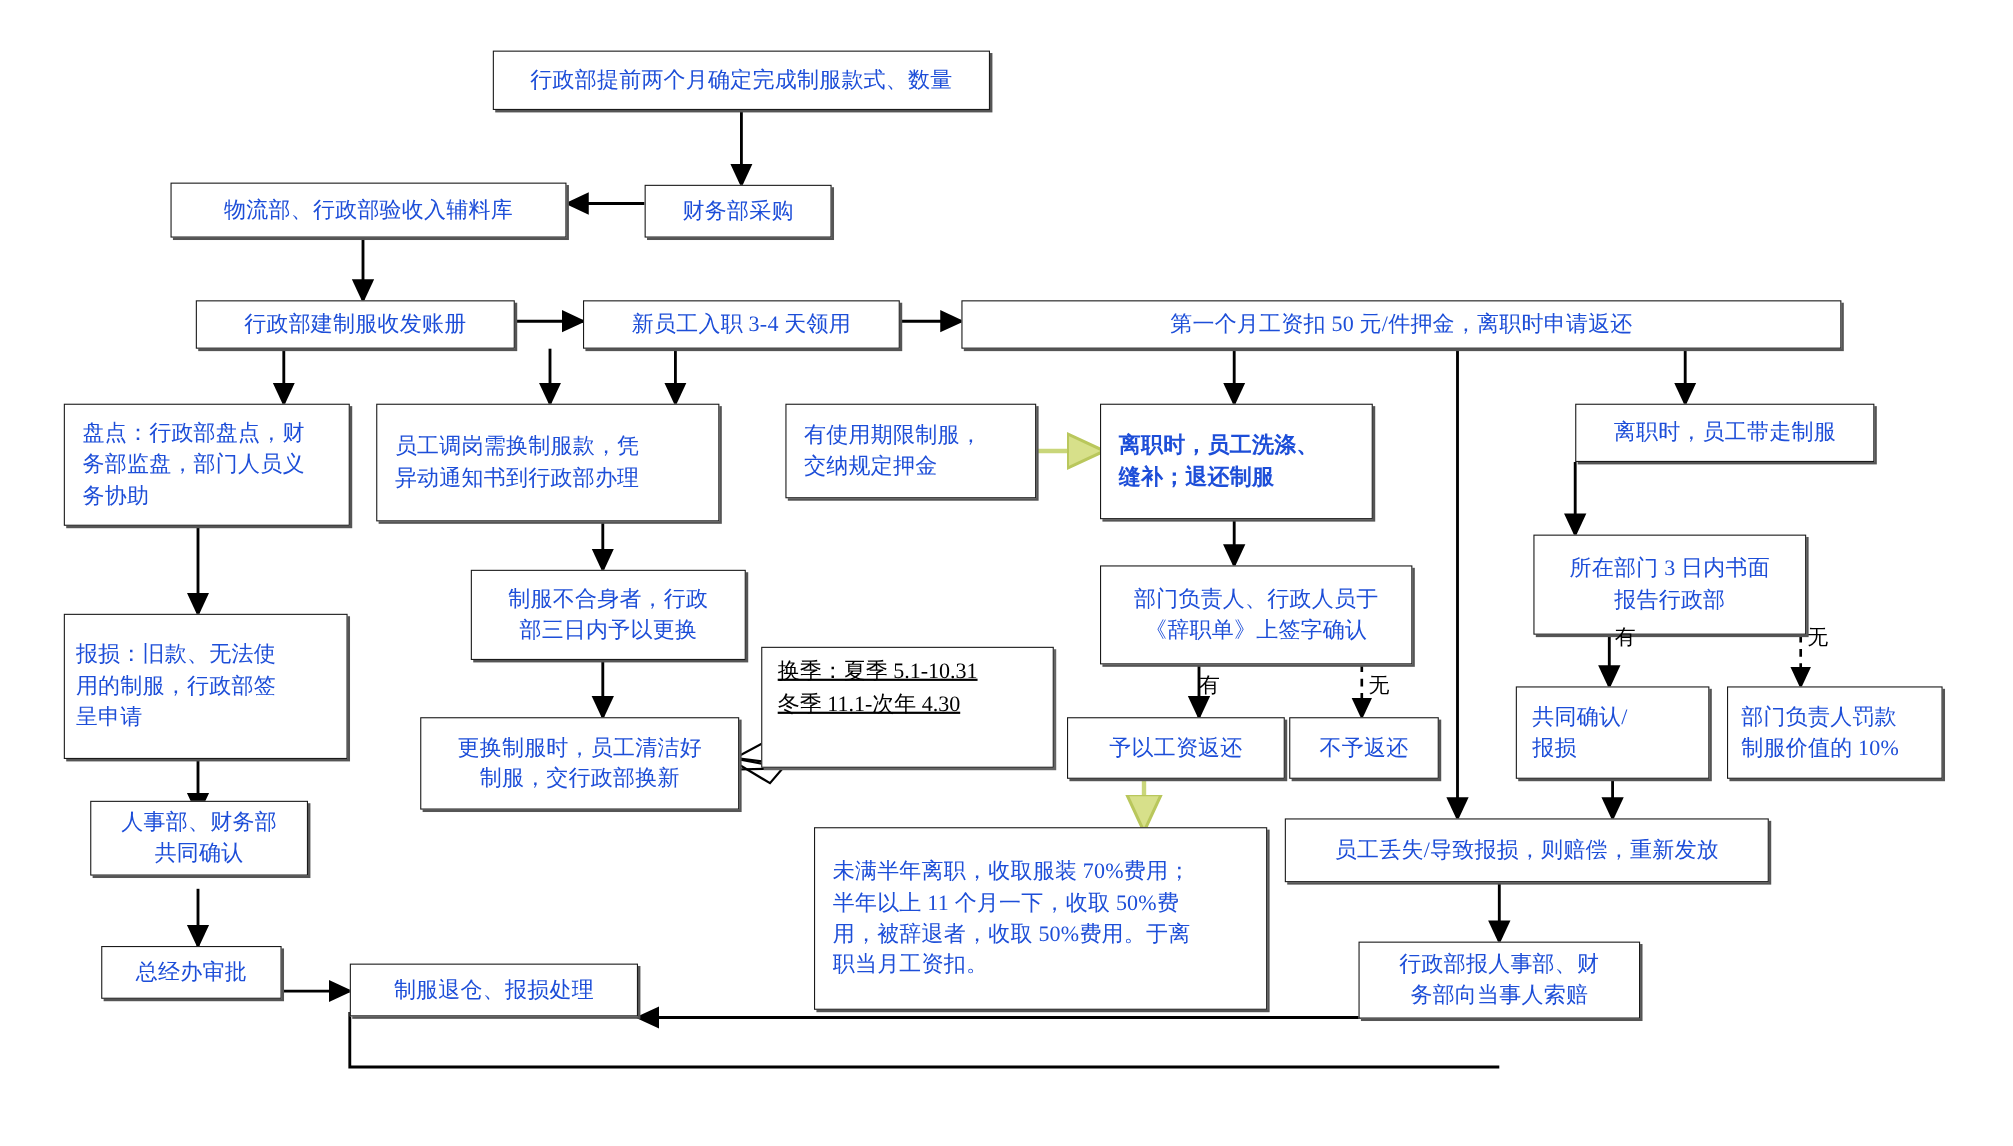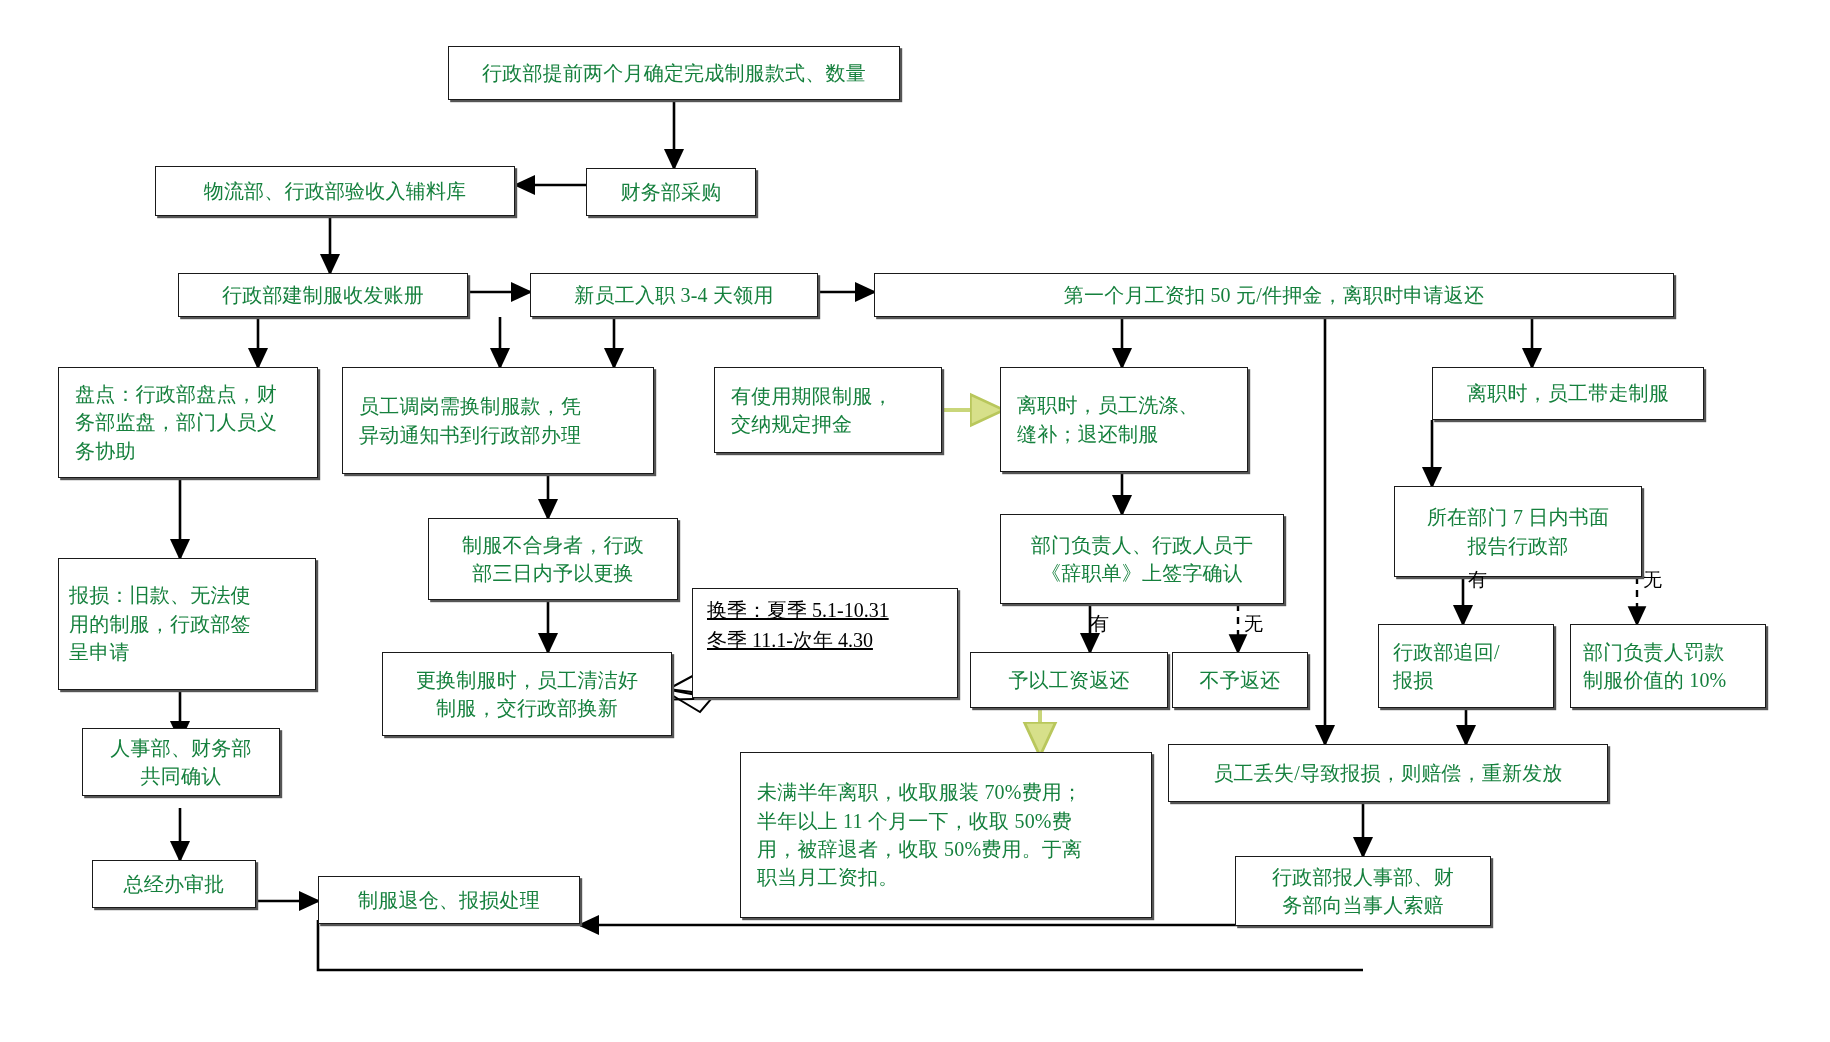--- a/index.html
+++ b/index.html
@@ -4,21 +4,21 @@
 <style>
   html,body{margin:0;padding:0;background:#ffffff;}
   body{font-family:"Liberation Serif","DejaVu Serif",serif;}
   #canvas{position:relative;width:1830px;height:1042px;background:#ffffff;overflow:hidden;}
   svg.links{position:absolute;left:0;top:0;width:1830px;height:1042px;pointer-events:none;}
   .node{
     position:absolute;
     box-sizing:border-box;
     border:1.6px solid #1a1a1a;
     background:#ffffff;
-    color:#15803d;
+    color:#1d4ed8;
     display:flex;
     align-items:center;
     justify-content:center;
     text-align:center;
     line-height:1.42;
     font-size:20px;
     padding:4px 8px;
     box-shadow:2.2px 2.2px 0 #555;
     white-space:pre-line;
     letter-spacing:0.2px;
@@ -153,49 +153,49 @@
   <div class="node left" style="left:58px;top:367px;width:260px;height:111px;padding-left:16px;">盘点：行政部盘点，财
 务部监盘，部门人员义
 务协助</div>
 
   <div class="node left" style="left:342px;top:367px;width:312px;height:107px;padding-left:16px;">员工调岗需换制服款，凭
 异动通知书到行政部办理</div>
 
   <div class="node left" style="left:714px;top:367px;width:228px;height:86px;padding-left:16px;">有使用期限制服，
 交纳规定押金</div>
 
-  <div class="node left" style="left:1000px;top:367px;width:248px;height:105px;padding-left:16px;">离职时，员工洗涤、
+  <div class="node left" style="left:1000px;top:367px;width:248px;height:105px;padding-left:16px;font-weight:bold;">离职时，员工洗涤、
 缝补；退还制服</div>
 
   <div class="node" style="left:1432px;top:367px;width:272px;height:53px;">离职时，员工带走制服</div>
 
   <div class="node left" style="left:58px;top:558px;width:258px;height:132px;padding-left:10px;">报损：旧款、无法使
 用的制服，行政部签
 呈申请</div>
 
   <div class="node" style="left:428px;top:518px;width:250px;height:82px;">制服不合身者，行政
 部三日内予以更换</div>
 
   <div class="node" style="left:1000px;top:514px;width:284px;height:90px;">部门负责人、行政人员于
 《辞职单》上签字确认</div>
 
-  <div class="node" style="left:1394px;top:486px;width:248px;height:91px;">所在部门 7 日内书面
+  <div class="node" style="left:1394px;top:486px;width:248px;height:91px;">所在部门 3 日内书面
 报告行政部</div>
 
   <div class="node" style="left:82px;top:728px;width:198px;height:68px;">人事部、财务部
 共同确认</div>
 
   <div class="node" style="left:382px;top:652px;width:290px;height:84px;">更换制服时，员工清洁好
 制服，交行政部换新</div>
 
   <div class="node" style="left:970px;top:652px;width:198px;height:56px;">予以工资返还</div>
 
   <div class="node" style="left:1172px;top:652px;width:136px;height:56px;">不予返还</div>
 
-  <div class="node left" style="left:1378px;top:624px;width:176px;height:84px;padding-left:14px;">行政部追回/
+  <div class="node left" style="left:1378px;top:624px;width:176px;height:84px;padding-left:14px;">共同确认/
 报损</div>
 
   <div class="node left" style="left:1570px;top:624px;width:196px;height:84px;padding-left:12px;">部门负责人罚款
 制服价值的 10%</div>
 
   <div class="node" style="left:92px;top:860px;width:164px;height:48px;text-align:right;">总经办审批</div>
 
   <div class="node left" style="left:740px;top:752px;width:412px;height:166px;padding-left:16px;">未满半年离职，收取服装 70%费用；
 半年以上 11 个月一下，收取 50%费
 用，被辞退者，收取 50%费用。于离

